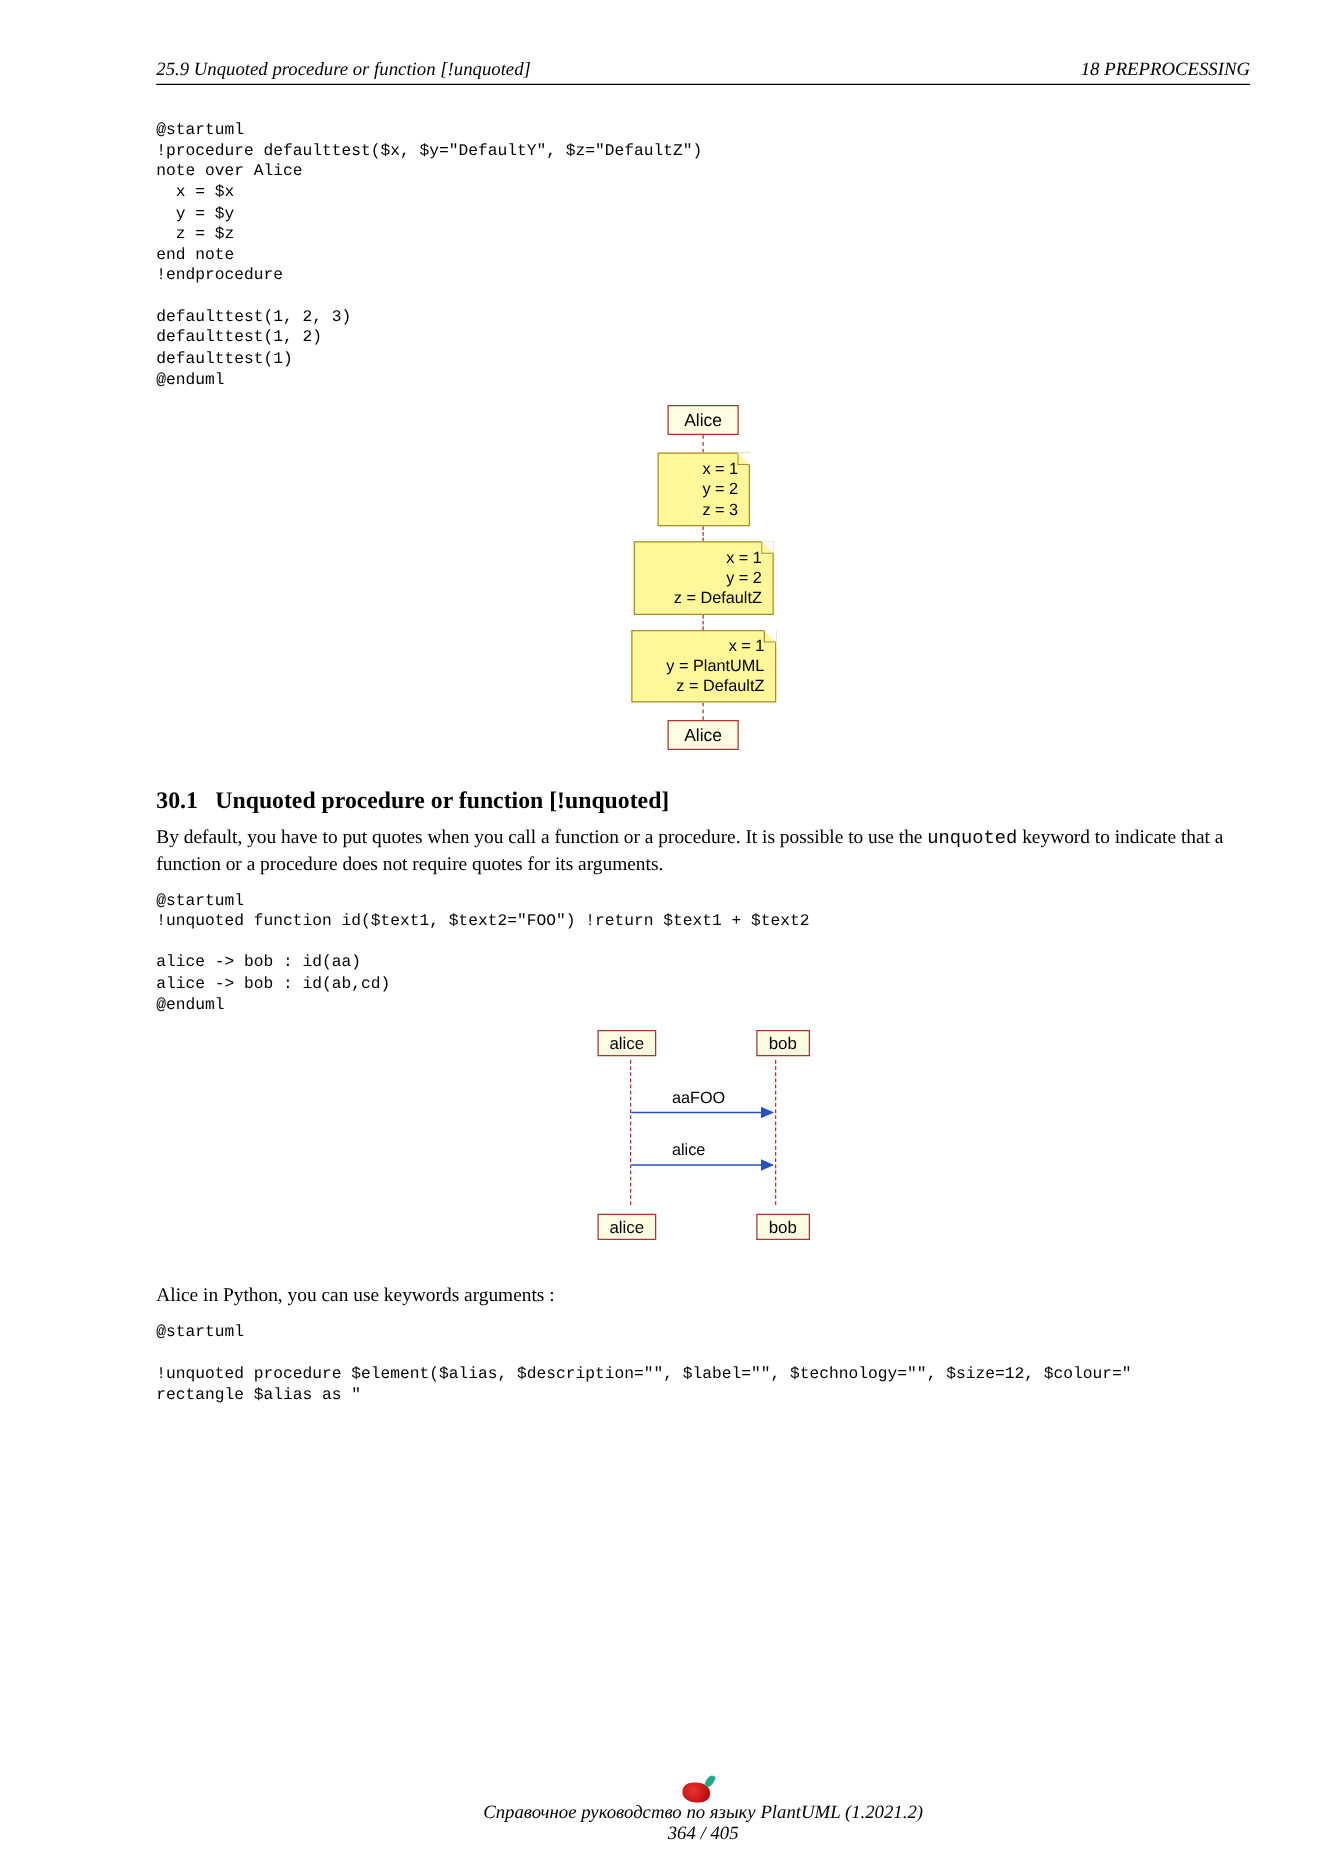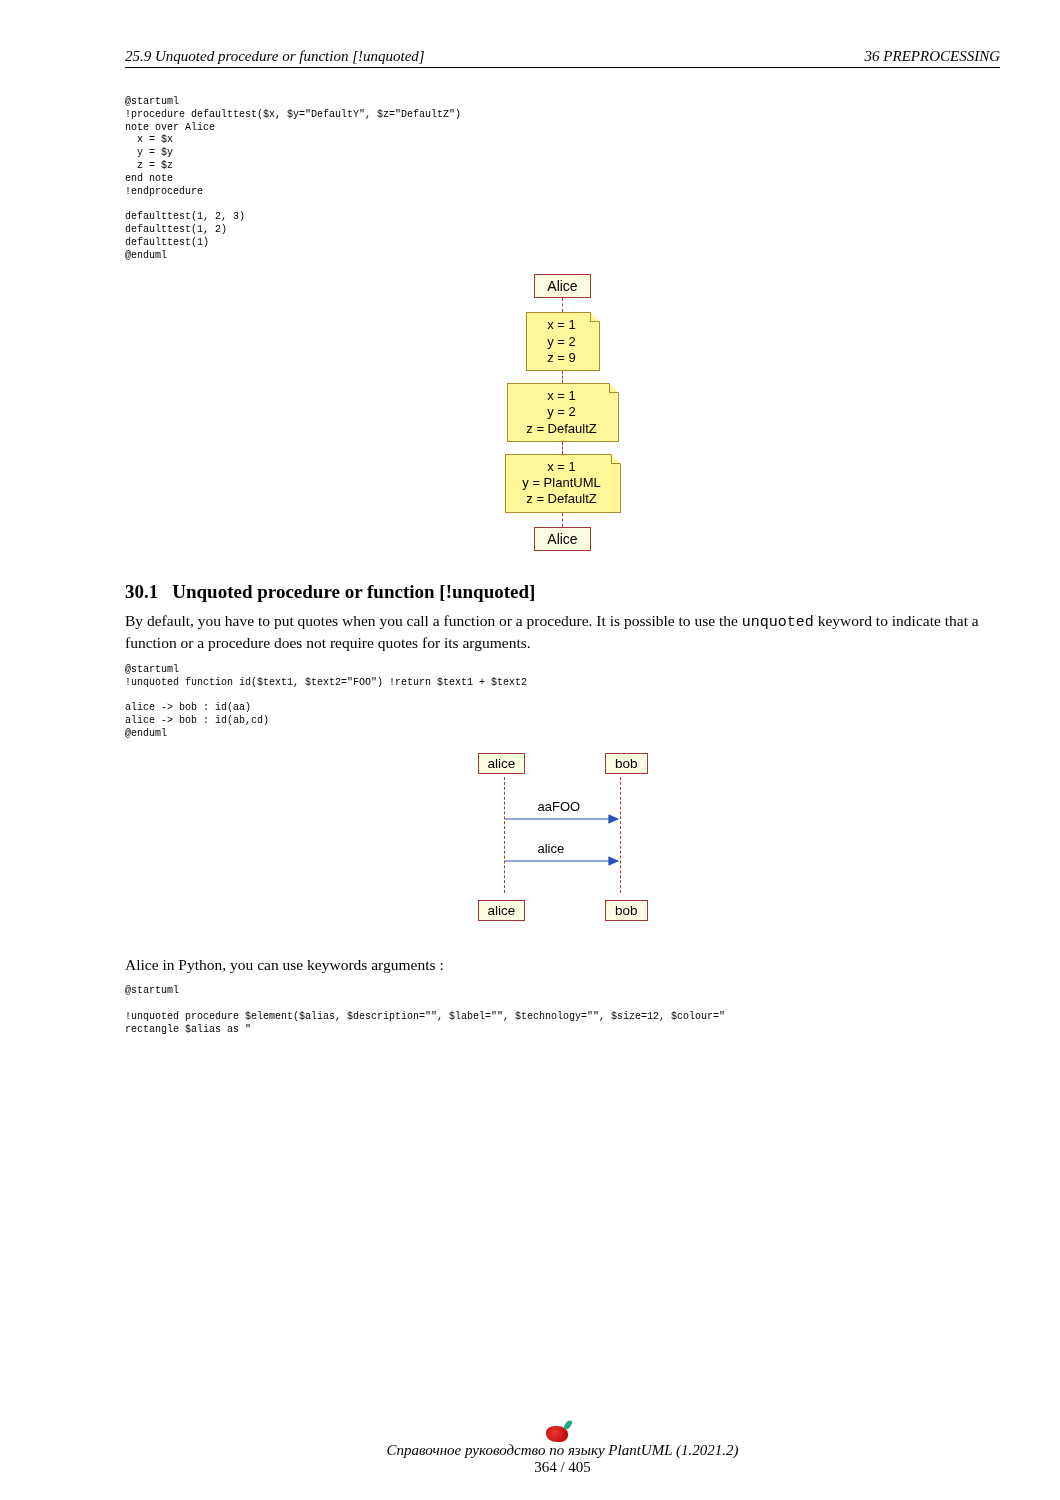--- a/index.html
+++ b/index.html
@@ -20,21 +20,21 @@
     display: flex;
     justify-content: space-between;
     font-style: italic;
     font-size: 15px;
     border-bottom: 1px solid #000;
     padding-bottom: 2px;
     margin-bottom: 28px;
   }
   pre.code {
     font-family: 'Courier New', Courier, monospace;
-    font-size: 10px;
+    font-size: 13px;
     line-height: 1.28;
     margin: 6px 0 12px 0;
     white-space: pre;
   }
   .diagram-wrap {
     text-align: center;
     margin: 10px 0 30px 0;
   }
   h2.section {
     font-size: 19px;
@@ -74,21 +74,21 @@
     position: absolute; left: 0; bottom: 0;
   }
   .footer-icon .leaf {
     width: 6px; height: 10px;
     background: #2a8;
     border-radius: 60% 20% 60% 20%;
     position: absolute; right: 1px; top: 0;
     transform: rotate(25deg);
   }
   .footer-title { font-style: italic; flex: 1; }
-  .footer-page { white-space: nowrap; }
+  .footer-page { white-space: nowrap; font-style: italic; }
 
   
   .d1 { display: inline-block; text-align: center; }
   .actor-box {
     display: inline-block;
     border: 1.5px solid #a33;
     background: #fdfde2;
     padding: 3px 12px;
     font-family: Arial, sans-serif;
     font-size: 14px;
@@ -98,21 +98,21 @@
     border-left: 1px dashed #a33;
     margin: 0 auto;
   }
   .note {
     background: #fff79a;
     border: 1px solid #a88b2a;
     font-family: Arial, sans-serif;
     font-size: 13px;
     line-height: 1.25;
     padding: 4px 8px 4px 6px;
-    text-align: center;
+    text-align: right;
     position: relative;
     margin: 0 auto;
   }
   .note::after { 
     content: "";
     position: absolute;
     right: -1px; top: -1px;
     width: 0; height: 0;
     border-top: 10px solid #fff;
     border-left: 10px solid #a88b2a;
@@ -134,21 +134,21 @@
   svg.arrows { position: absolute; left: 0; top: 0; width: 170px; height: 168px; }
   .d2 .msglabel { position: absolute; font-size: 13px; }
 </style>
 </head>
 <body>
 
 <div class="page">
 
   <div class="header">
     <span>25.9   Unquoted procedure or function [!unquoted]</span>
-    <span>36   PREPROCESSING</span>
+    <span>18   PREPROCESSING</span>
   </div>
 
   <pre class="code">@startuml
 !procedure defaulttest($x, $y="DefaultY", $z="DefaultZ")
 note over Alice
   x = $x
   y = $y
   z = $z
 end note
 !endprocedure
@@ -158,21 +158,21 @@
 defaulttest(1)
 @enduml</pre>
 
   <div class="diagram-wrap">
     <div class="d1">
       <span class="actor-box">Alice</span>
       <div class="lifeline-seg" style="height:14px"></div>
       <div class="note" style="width:58px">
         <div>x = 1</div>
         <div>y = 2</div>
-        <div>z = 9</div>
+        <div>z = 3</div>
       </div>
       <div class="lifeline-seg" style="height:12px"></div>
       <div class="note" style="width:96px">
         <div>x = 1</div>
         <div>y = 2</div>
         <div>z = DefaultZ</div>
       </div>
       <div class="lifeline-seg" style="height:12px"></div>
       <div class="note" style="width:100px">
         <div>x = 1</div>

